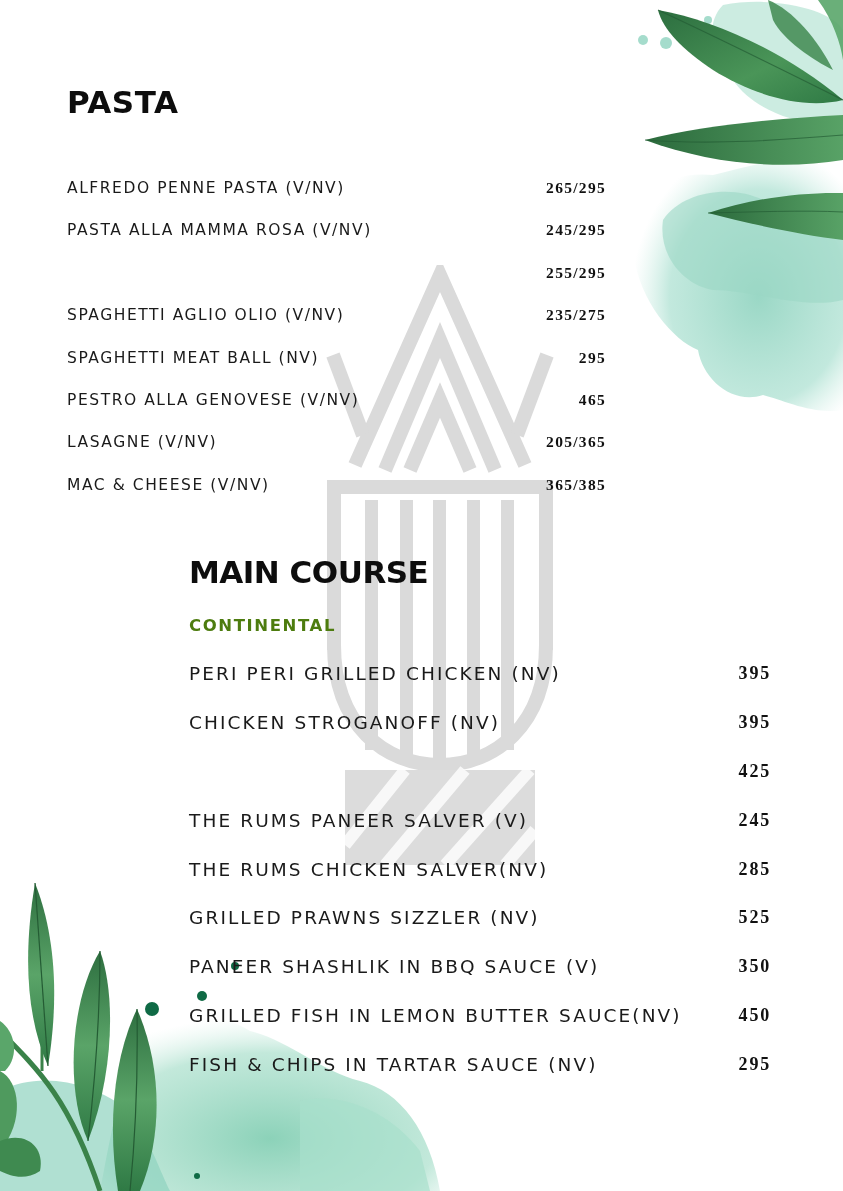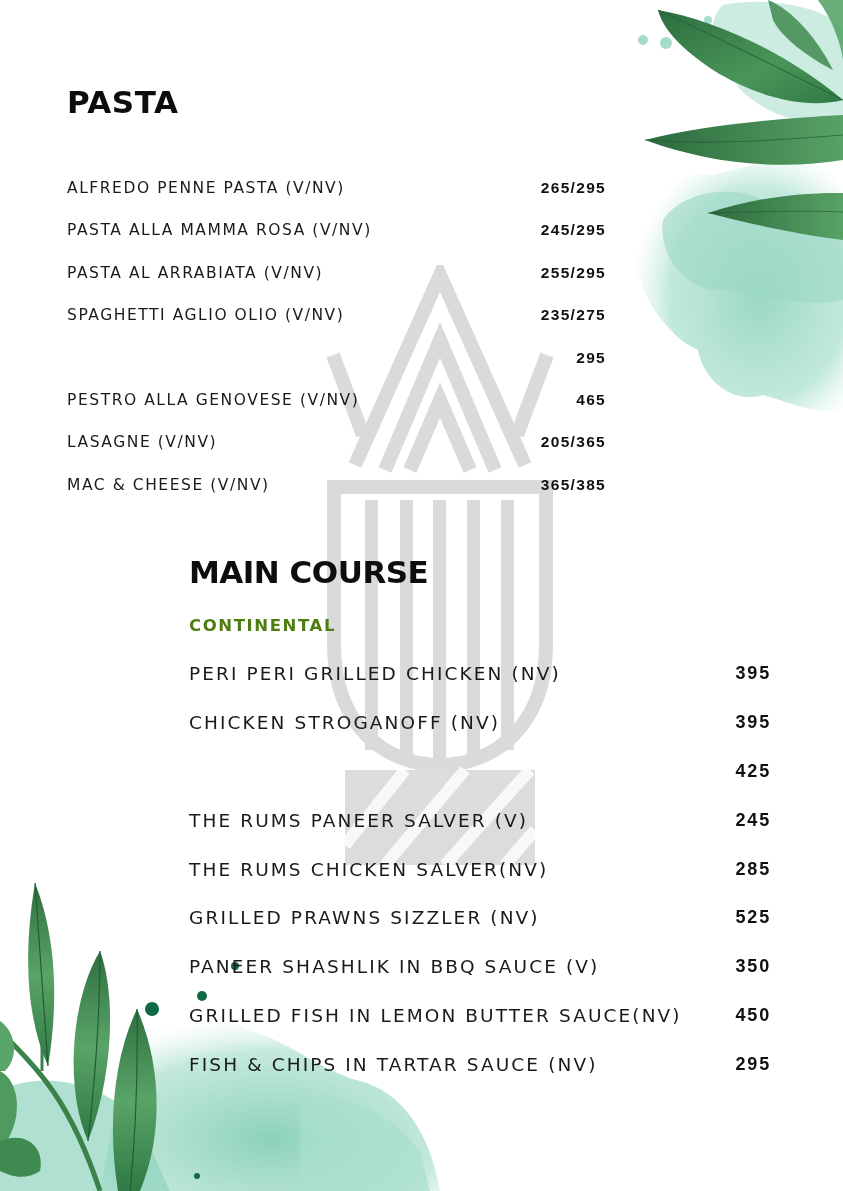--- a/index.html
+++ b/index.html
@@ -38,21 +38,21 @@
     .row { position: absolute; display: block; }
     .item-name {
       position: absolute; left: 0; top: 0;
       white-space: nowrap;
       font-family: "DejaVu Sans", sans-serif;
       color: #1a1a1a;
     }
     .item-price {
       position: absolute; top: 0; right: 0;
       white-space: nowrap;
-      font-family: Liberation Sans, sans-serif;
+      font-family: Liberation Serif, serif;
       font-weight: bold;
       color: #111111;
       text-align: right;
     }
 
     .pasta-list .row { left: 67px; width: 539px; height: 24px; }
     .pasta-list .item-name { font-size: 15.5px; letter-spacing: 1.55px; }
     .pasta-list .item-price { font-size: 15.5px; letter-spacing: 1.3px; }
 
     .main-list .row { left: 189px; width: 582px; height: 28px; }
@@ -175,28 +175,28 @@
   <div class="pasta-list">
     <div class="row" style="top:179px">
       <span class="item-name">ALFREDO PENNE PASTA (V/NV)</span>
       <span class="item-price">265/295</span>
     </div>
     <div class="row" style="top:221px">
       <span class="item-name">PASTA ALLA MAMMA ROSA (V/NV)</span>
       <span class="item-price">245/295</span>
     </div>
     <div class="row" style="top:264px">
-      <span class="item-name">PASTA AL ARRABIATA (V/NV)</span>
       <span class="item-price">255/295</span>
     </div>
     <div class="row" style="top:306px">
       <span class="item-name">SPAGHETTI AGLIO OLIO (V/NV)</span>
       <span class="item-price">235/275</span>
     </div>
     <div class="row" style="top:349px">
+      <span class="item-name">SPAGHETTI MEAT BALL (NV)</span>
       <span class="item-price">295</span>
     </div>
     <div class="row" style="top:391px">
       <span class="item-name">PESTRO ALLA GENOVESE (V/NV)</span>
       <span class="item-price">465</span>
     </div>
     <div class="row" style="top:433px">
       <span class="item-name">LASAGNE (V/NV)</span>
       <span class="item-price">205/365</span>
     </div>

